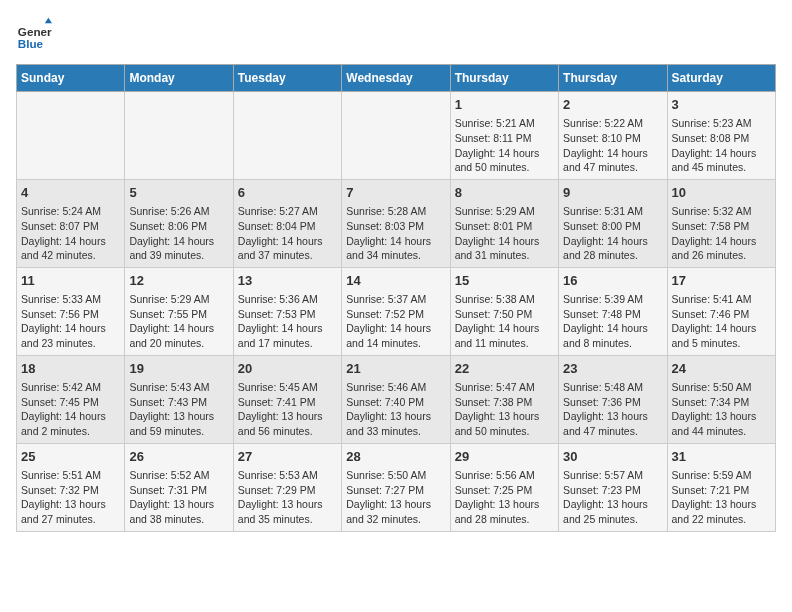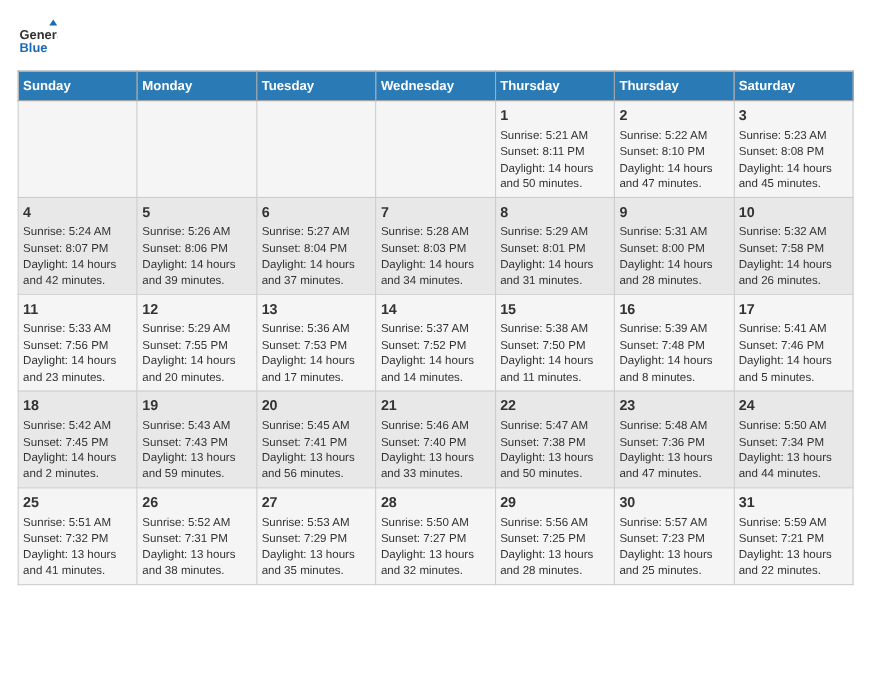--- a/index.html
+++ b/index.html
@@ -284,21 +284,21 @@
           <div>Daylight: 13 hours</div>
           <div>and 44 minutes.</div>
         </td>
       </tr>
       <tr>
         <td>
           <span class="day-num">25</span>
           <div>Sunrise: 5:51 AM</div>
           <div>Sunset: 7:32 PM</div>
           <div>Daylight: 13 hours</div>
-          <div>and 41 minutes.</div>
+          <div>and 27 minutes.</div>
         </td>
         <td>
           <span class="day-num">26</span>
           <div>Sunrise: 5:52 AM</div>
           <div>Sunset: 7:31 PM</div>
           <div>Daylight: 13 hours</div>
           <div>and 38 minutes.</div>
         </td>
         <td>
           <span class="day-num">27</span>

